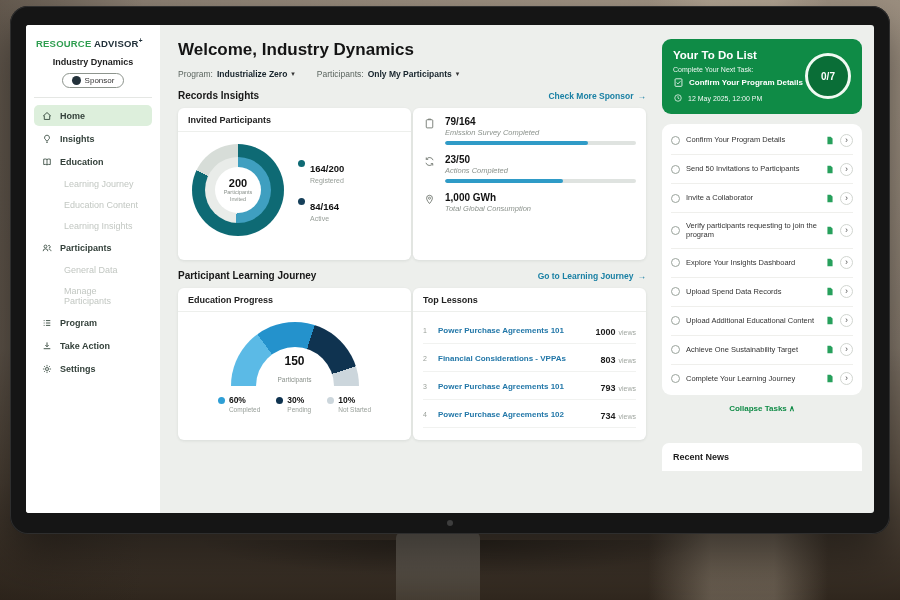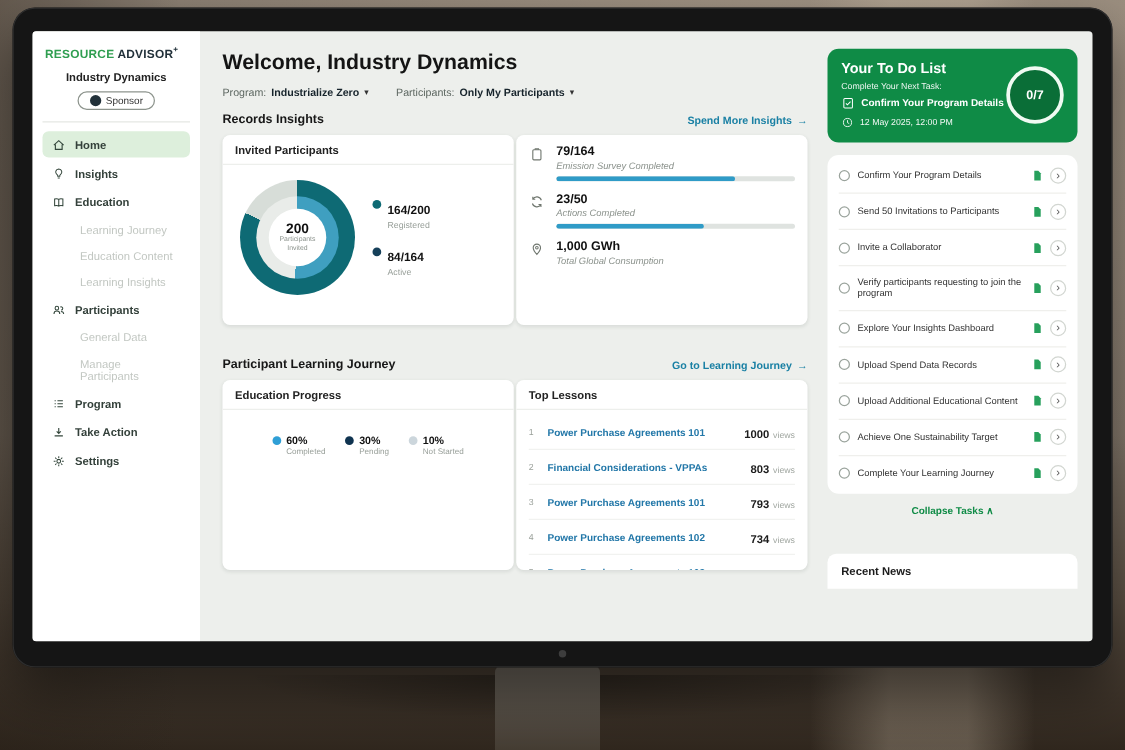--- a/index.html
+++ b/index.html
@@ -50,21 +50,21 @@
   
   .main { flex:1; min-width:0; padding:15px 14px 0 18px; }
   .welcome { font-size:17px; font-weight:bold; color:#141414; margin-bottom:9px; }
   .filters { display:flex; gap:22px; align-items:center; font-size:8.5px; color:#5c6660; margin-bottom:11px; }
   .filter { display:flex; align-items:center; cursor:pointer; }
   .filter b { color:#17242c; margin-left:4px; }
   .chev { font-size:7px; color:#333; margin-left:4px; }
   .section-head { display:flex; justify-content:space-between; align-items:center; margin:4px 0 7px 0; }
   .section-title { font-size:10px; font-weight:bold; color:#171717; }
   .section-link { font-size:8.5px; font-weight:bold; color:#1a80a4; cursor:pointer; text-decoration:none; display:flex; gap:4px; align-items:center; }
-  .cards { display:flex; gap:2px; margin-bottom:26px; }
+  .cards { display:flex; gap:2px; margin-bottom:10px; }
   .card { background:#fff; border-radius:6px; box-shadow:0 1px 3px rgba(40,60,50,0.10); flex:1; height:152px; overflow:hidden; }
   .card-title { font-size:9px; font-weight:bold; color:#222; padding:7px 10px 6px 10px; border-bottom:1px solid #edefec; }
   .card-body { padding:8px 10px; }
 
   
   .donut-body { display:flex; align-items:center; gap:14px; padding-top:12px; }
   .donut { position:relative; width:92px; height:92px; flex-shrink:0; margin-left:4px; }
   .ring { position:absolute; border-radius:50%; background:#d7ddd8; }
   .ring.outer { inset:0; }
   .ring.inner { inset:13px; background:#e9ece9; }
@@ -238,21 +238,21 @@
         <div class="filter">
           <span>Participants:</span>
           <b>Only My Participants</b>
           <span class="chev">▾</span>
         </div>
       </div>
 
       <div class="section-head">
         <div class="section-title">Records Insights</div>
         <a class="section-link">
-          <span>Spend More Insights</span>
+          <span>Check More Sponsor</span>
           <span>→</span>
         </a>
       </div>
 
       <div class="cards">
 
         <div class="card">
           <div class="card-title">Invited Participants</div>
           <div class="card-body donut-body">
             <div class="donut">
@@ -331,20 +331,28 @@
           <span>Go to Learning Journey</span>
           <span>→</span>
         </a>
       </div>
 
       <div class="cards">
 
         <div class="card">
           <div class="card-title">Education Progress</div>
           <div class="card-body gauge-wrap">
+            <div class="gauge">
+              <div class="gauge-arc" style="background: conic-gradient(from 270deg, rgb(91, 186, 230) 0deg, rgb(91, 186, 230) 54deg, rgb(36, 146, 204) 54deg, rgb(36, 146, 204) 108deg, rgb(15, 51, 80) 108deg, rgb(15, 51, 80) 162deg, rgb(204, 214, 220) 162deg, rgb(204, 214, 220) 180deg, transparent 180deg, transparent 360deg);"></div>
+              <div class="gauge-hole"></div>
+              <div class="gauge-center">
+                <b>150</b>
+                <span>Participants</span>
+              </div>
+            </div>
             <div class="gauge-legend">
               <div class="gleg">
                 <span class="dot dot-completed"></span>
                 <div>
                     <b>60%</b>
                   <div class="leg-sub">Completed</div>
                   </div>
               </div>
               <div class="gleg">
                 <span class="dot dot-pending"></span>

